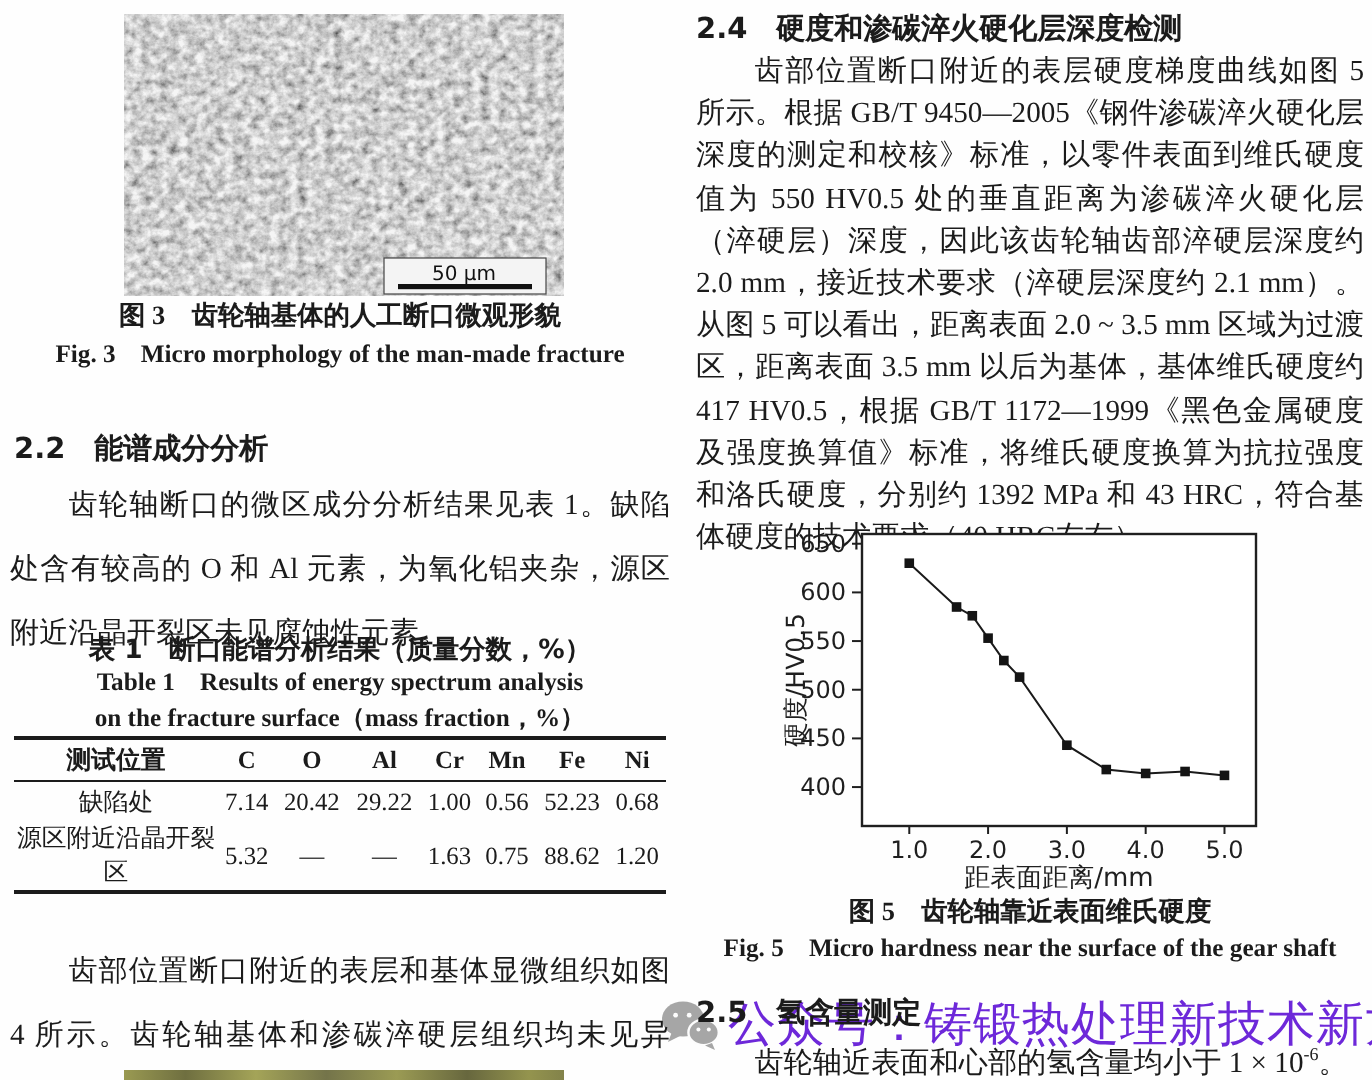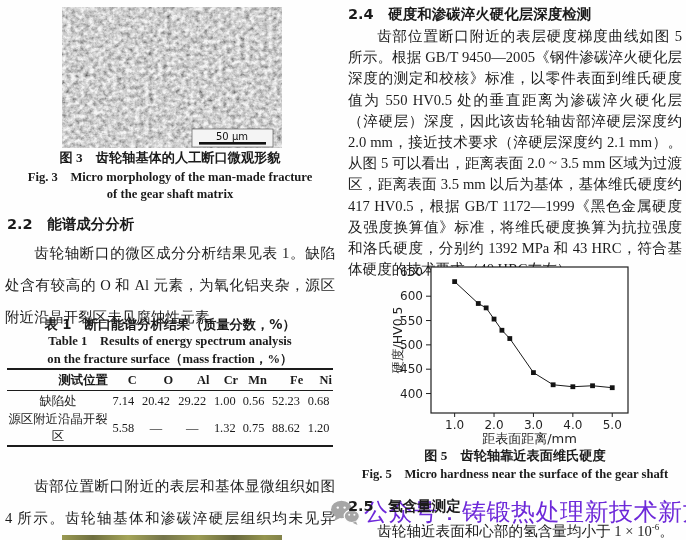--- a/index.html
+++ b/index.html
@@ -11,21 +11,21 @@
   .abs{position:absolute;}
   .heading{font-family:"DejaVu Sans",sans-serif;font-weight:bold;font-size:14.5px;white-space:nowrap;}
   .para{font-size:14.6px;line-height:32px;text-align:justify;text-indent:2em;}
   .para-tight{line-height:21.2px;}
   .cap-zh{font-weight:bold;font-size:13.2px;text-align:center;width:100%;}
   .cap-en{font-weight:bold;font-size:12.6px;text-align:center;width:100%;}
   .tbl-cap-zh{font-family:"DejaVu Sans",sans-serif;font-weight:bold;font-size:13.2px;text-align:center;width:100%;}
   table.data{border-collapse:collapse;width:326px;font-size:12.4px;
              border-top:2px solid #1c1c1c;border-bottom:2px solid #1c1c1c;}
   table.data thead tr{border-bottom:1px solid #1c1c1c;}
-  table.data th{font-weight:bold;height:20px;text-align:right;padding:0 1px;}
+  table.data th{font-weight:bold;height:20px;text-align:center;padding:0 1px;}
   table.data td{height:20px;text-align:center;padding:0 1px;}
   table.data .c0{width:100px;}
   .fig4-strip{background:linear-gradient(90deg,#9a9a52,#6f6f40 14%,#a4a458 30%,#74744a 46%,#9b9b54 62%,#67673e 78%,#94944e 92%,#82824a);}
   .watermark{position:absolute;left:330px;top:499px;display:flex;align-items:flex-start;z-index:0;
              color:#6d28d9;font-family:"DejaVu Sans",sans-serif;font-size:24px;letter-spacing:0.5px;white-space:nowrap;}
   .watermark .wm-text{margin-left:4px;line-height:27px;}
   sup{font-size:9px;}
 </style>
 </head>
 <body>
@@ -51,21 +51,20 @@
         <rect width="220" height="141" fill="#878787"></rect>
         <rect width="220" height="141" filter="url(#semNoise)" opacity="0.92"></rect>
         <rect x="130" y="122" width="81" height="18" fill="#f4f4f4" stroke="#444" stroke-width="0.6"></rect>
         <text x="170" y="133" text-anchor="middle" font-size="10" fill="#111" font-family="'DejaVu Sans',sans-serif">50 μm</text>
         <rect x="137" y="135" width="67" height="2.6" fill="#111"></rect>
       </svg>
     </div>
 
     <div class="abs cap-zh" style="top:149px;">图 3　齿轮轴基体的人工断口微观形貌</div>
     <div class="abs cap-en" style="top:169px;">Fig. 3　Micro morphology of the man-made fracture</div>
-    <div class="abs cap-en" style="top:187px;">of the gear shaft matrix</div>
 
     <div class="abs heading" style="left:2px;top:215px;">2.2　能谱成分分析</div>
     <div class="abs para" style="left:0;top:237px;width:330px;">齿轮轴断口的微区成分分析结果见表 1。缺陷处含有较高的 O 和 Al 元素，为氧化铝夹杂，源区附近沿晶开裂区未见腐蚀性元素。</div>
 
     <div class="abs tbl-cap-zh" style="top:316px;">表 1　断口能谱分析结果（质量分数，%）</div>
     <div class="abs cap-en" style="top:333px;">Table 1　Results of energy spectrum analysis</div>
     <div class="abs cap-en" style="top:351px;">on the fracture surface（mass fraction，%）</div>
 
     <table class="data abs" style="left:2px;top:368px;">
       <thead>
@@ -86,24 +85,24 @@
           <td>7.14</td>
           <td>20.42</td>
           <td>29.22</td>
           <td>1.00</td>
           <td>0.56</td>
           <td>52.23</td>
           <td>0.68</td>
         </tr>
         <tr>
           <td>源区附近沿晶开裂区</td>
-          <td>5.58</td>
+          <td>5.32</td>
           <td>—</td>
           <td>—</td>
-          <td>1.32</td>
+          <td>1.63</td>
           <td>0.75</td>
           <td>88.62</td>
           <td>1.20</td>
         </tr>
       </tbody>
     </table>
 
     <div class="abs para" style="left:0;top:470px;width:330px;">齿部位置断口附近的表层和基体显微组织如图 4 所示。齿轮轴基体和渗碳淬硬层组织均未见异常，基体为回火马氏体组织，渗碳淬硬层未见网状碳化物。</div>
 
     <div class="abs fig4-strip" style="left:57px;top:535px;width:220px;height:5px;"></div>

